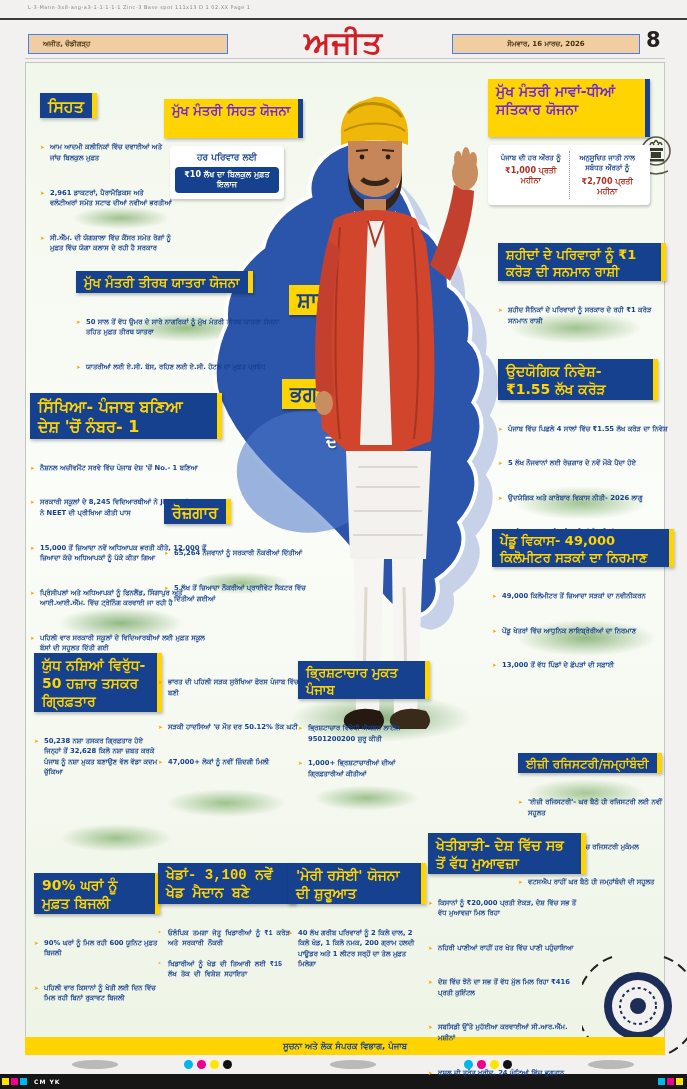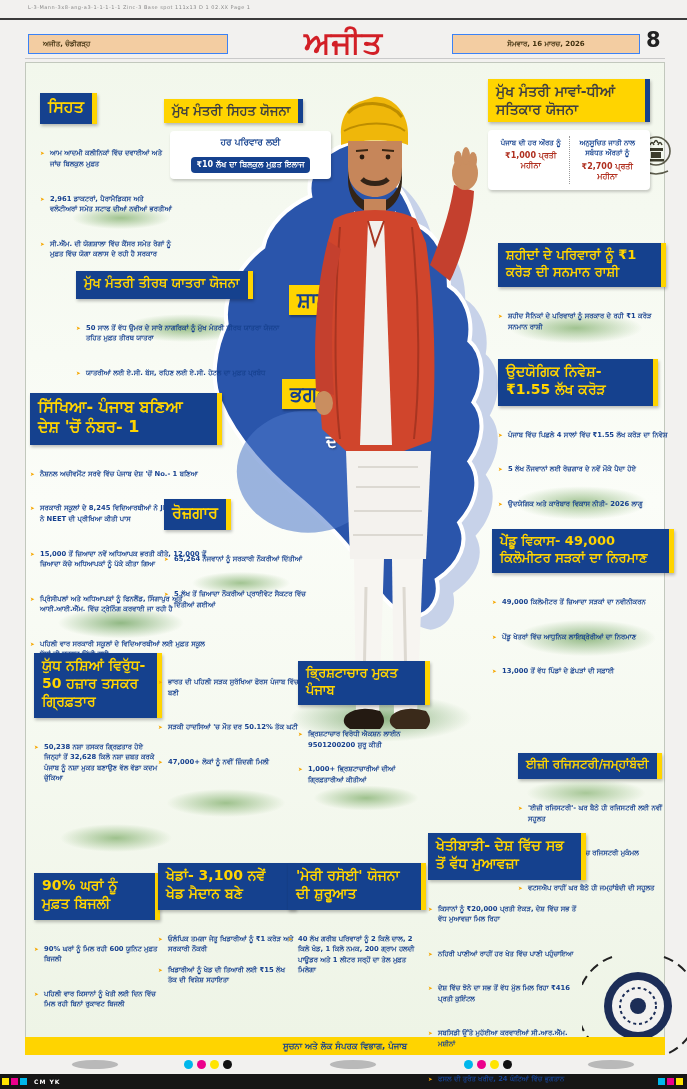--- a/index.html
+++ b/index.html
@@ -32,24 +32,24 @@
           radial-gradient(ellipse 85px 20px at 200px 740px, rgba(74,140,46,.5), transparent 70%),
           radial-gradient(ellipse 75px 18px at 340px 735px, rgba(74,140,46,.5), transparent 70%),
           radial-gradient(ellipse 80px 20px at 90px 775px, rgba(74,140,46,.5), transparent 70%),
           radial-gradient(ellipse 130px 34px at 355px 655px, rgba(50,120,35,.55), transparent 70%),
           linear-gradient(180deg,#f2f7ec 0%, #fbfdf8 45%, #eef4e6 100%);
   }
 
   
   .box { position:absolute; }
   .hb { display:inline-block; background:#15418e; color:#ffd400; font-weight:800;
-        padding:4px 8px 7px; border-right:5px solid #ffd400; line-height:1.28;
+        padding:4px 8px 1px; border-right:5px solid #ffd400; line-height:1.28;
         box-shadow:1px 2px 3px rgba(0,0,0,.25); }
-  .hy { display:inline-block; background:#ffd400; color:#404040; font-weight:800;
-        padding:4px 8px 3px; border-right:5px solid #15418e; line-height:1.28;
+  .hy { display:inline-block; background:#ffd400; color:#6d28d9; font-weight:800;
+        padding:4px 8px 18px; border-right:5px solid #15418e; line-height:1.28;
         box-shadow:1px 2px 3px rgba(0,0,0,.25); }
   .t16 { font-size:16px; } .t14 { font-size:14px; } .t13 { font-size:13px; } .t12 { font-size:12px;margin-top:40px; }
 
   ul.bul { list-style:none; margin-top:8px; }
   ul.bul li { position:relative; padding-left:10px; font-size:6.8px; font-weight:700;
               color:#17418f; line-height:1.55; margin-bottom:6px;margin-top:24px; }
   ul.bul li::before { content:"➤"; position:absolute; left:0; top:1px; font-size:5.5px; color:#f6a700; }
 
   .subwhite { background:#fff; border-radius:4px; padding:6px 5px; text-align:center;
               box-shadow:1px 2px 3px rgba(0,0,0,.2); }
@@ -169,21 +169,21 @@
       <span class="hb t16">ਸਿਹਤ</span>
       <ul class="bul" style="width:132px;">
         <li>ਆਮ ਆਦਮੀ ਕਲੀਨਿਕਾਂ ਵਿੱਚ ਦਵਾਈਆਂ ਅਤੇ ਜਾਂਚ ਬਿਲਕੁਲ ਮੁਫ਼ਤ</li>
         <li>2,961 ਡਾਕਟਰਾਂ, ਪੈਰਾਮੈਡਿਕਸ ਅਤੇ ਵਲੰਟੀਅਰਾਂ ਸਮੇਤ ਸਟਾਫ ਦੀਆਂ ਨਵੀਆਂ ਭਰਤੀਆਂ</li>
         <li>ਸੀ.ਐੱਮ. ਦੀ ਯੋਗਸ਼ਾਲਾ ਵਿੱਚ ਕੈਂਸਰ ਸਮੇਤ ਰੋਗਾਂ ਨੂੰ ਮੁਫ਼ਤ ਵਿੱਚ ਯੋਗਾ ਕਲਾਸ ਦੇ ਰਹੀ ਹੈ ਸਰਕਾਰ</li>
       </ul>
     </div>
 
     <div class="box" style="left:138px;top:36px;width:150px;z-index:5;">
       <span class="hy t13">ਮੁੱਖ ਮੰਤਰੀ ਸਿਹਤ ਯੋਜਨਾ</span>
-      <div class="subwhite" style="width:161px;margin:8px 0 0 6px;">
+      <div class="subwhite" style="width:114px;margin:8px 0 0 6px;">
         <div class="sub-line1">ਹਰ ਪਰਿਵਾਰ ਲਈ</div>
         <span class="sub-chip">₹10 ਲੱਖ ਦਾ ਬਿਲਕੁਲ ਮੁਫ਼ਤ ਇਲਾਜ</span>
       </div>
     </div>
 
     <div class="box" style="left:50px;top:208px;width:220px;z-index:5;">
       <span class="hb t13">ਮੁੱਖ ਮੰਤਰੀ ਤੀਰਥ ਯਾਤਰਾ ਯੋਜਨਾ</span>
       <ul class="bul" style="width:208px;">
         <li>50 ਸਾਲ ਤੋਂ ਵੱਧ ਉਮਰ ਦੇ ਸਾਰੇ ਨਾਗਰਿਕਾਂ ਨੂੰ ਮੁੱਖ ਮੰਤਰੀ ਤੀਰਥ ਯਾਤਰਾ ਯੋਜਨਾ ਤਹਿਤ ਮੁਫ਼ਤ ਤੀਰਥ ਯਾਤਰਾ</li>
         <li>ਯਾਤਰੀਆਂ ਲਈ ਏ.ਸੀ. ਬੱਸ, ਰਹਿਣ ਲਈ ਏ.ਸੀ. ਹੋਟਲ ਦਾ ਮੁਫ਼ਤ ਪ੍ਰਬੰਧ</li>
@@ -233,21 +233,21 @@
     </div>
 
     <div class="box" style="left:272px;top:598px;width:136px;z-index:5;">
       <span class="hb t13" style="width:132px;">ਭ੍ਰਿਸ਼ਟਾਚਾਰ ਮੁਕਤ ਪੰਜਾਬ</span>
       <ul class="bul" style="width:130px;">
         <li>ਭ੍ਰਿਸ਼ਟਾਚਾਰ ਵਿਰੋਧੀ ਐਕਸ਼ਨ ਲਾਈਨ 9501200200 ਸ਼ੁਰੂ ਕੀਤੀ</li>
         <li style="margin-top:14px;">1,000+ ਭ੍ਰਿਸ਼ਟਾਚਾਰੀਆਂ ਦੀਆਂ ਗ੍ਰਿਫ਼ਤਾਰੀਆਂ ਕੀਤੀਆਂ</li>
       </ul>
     </div>
 
-    <div class="box" style="left:132px;top:800px;width:142px;z-index:5;">
+    <div class="box" style="left:132px;top:800px;width:142px;z-index:5;font-family:Liberation Mono, monospace;">
       <span class="hb t14" style="width:138px;">ਖੇਡਾਂ- 3,100 ਨਵੇਂ ਖੇਡ ਮੈਦਾਨ ਬਣੇ</span>
       <ul class="bul" style="width:136px;">
         <li>ਓਲੰਪਿਕ ਤਮਗਾ ਜੇਤੂ ਖਿਡਾਰੀਆਂ ਨੂੰ ₹1 ਕਰੋੜ ਅਤੇ ਸਰਕਾਰੀ ਨੌਕਰੀ</li>
         <li style="margin-top:10px;">ਖਿਡਾਰੀਆਂ ਨੂੰ ਖੇਡ ਦੀ ਤਿਆਰੀ ਲਈ ₹15 ਲੱਖ ਤੱਕ ਦੀ ਵਿਸ਼ੇਸ਼ ਸਹਾਇਤਾ</li>
       </ul>
     </div>
 
     <div class="box" style="left:262px;top:800px;width:142px;z-index:5;">
       <span class="hb t14" style="width:138px;">'ਮੇਰੀ ਰਸੋਈ' ਯੋਜਨਾ ਦੀ ਸ਼ੁਰੂਆਤ</span>
       <ul class="bul" style="width:136px;">

